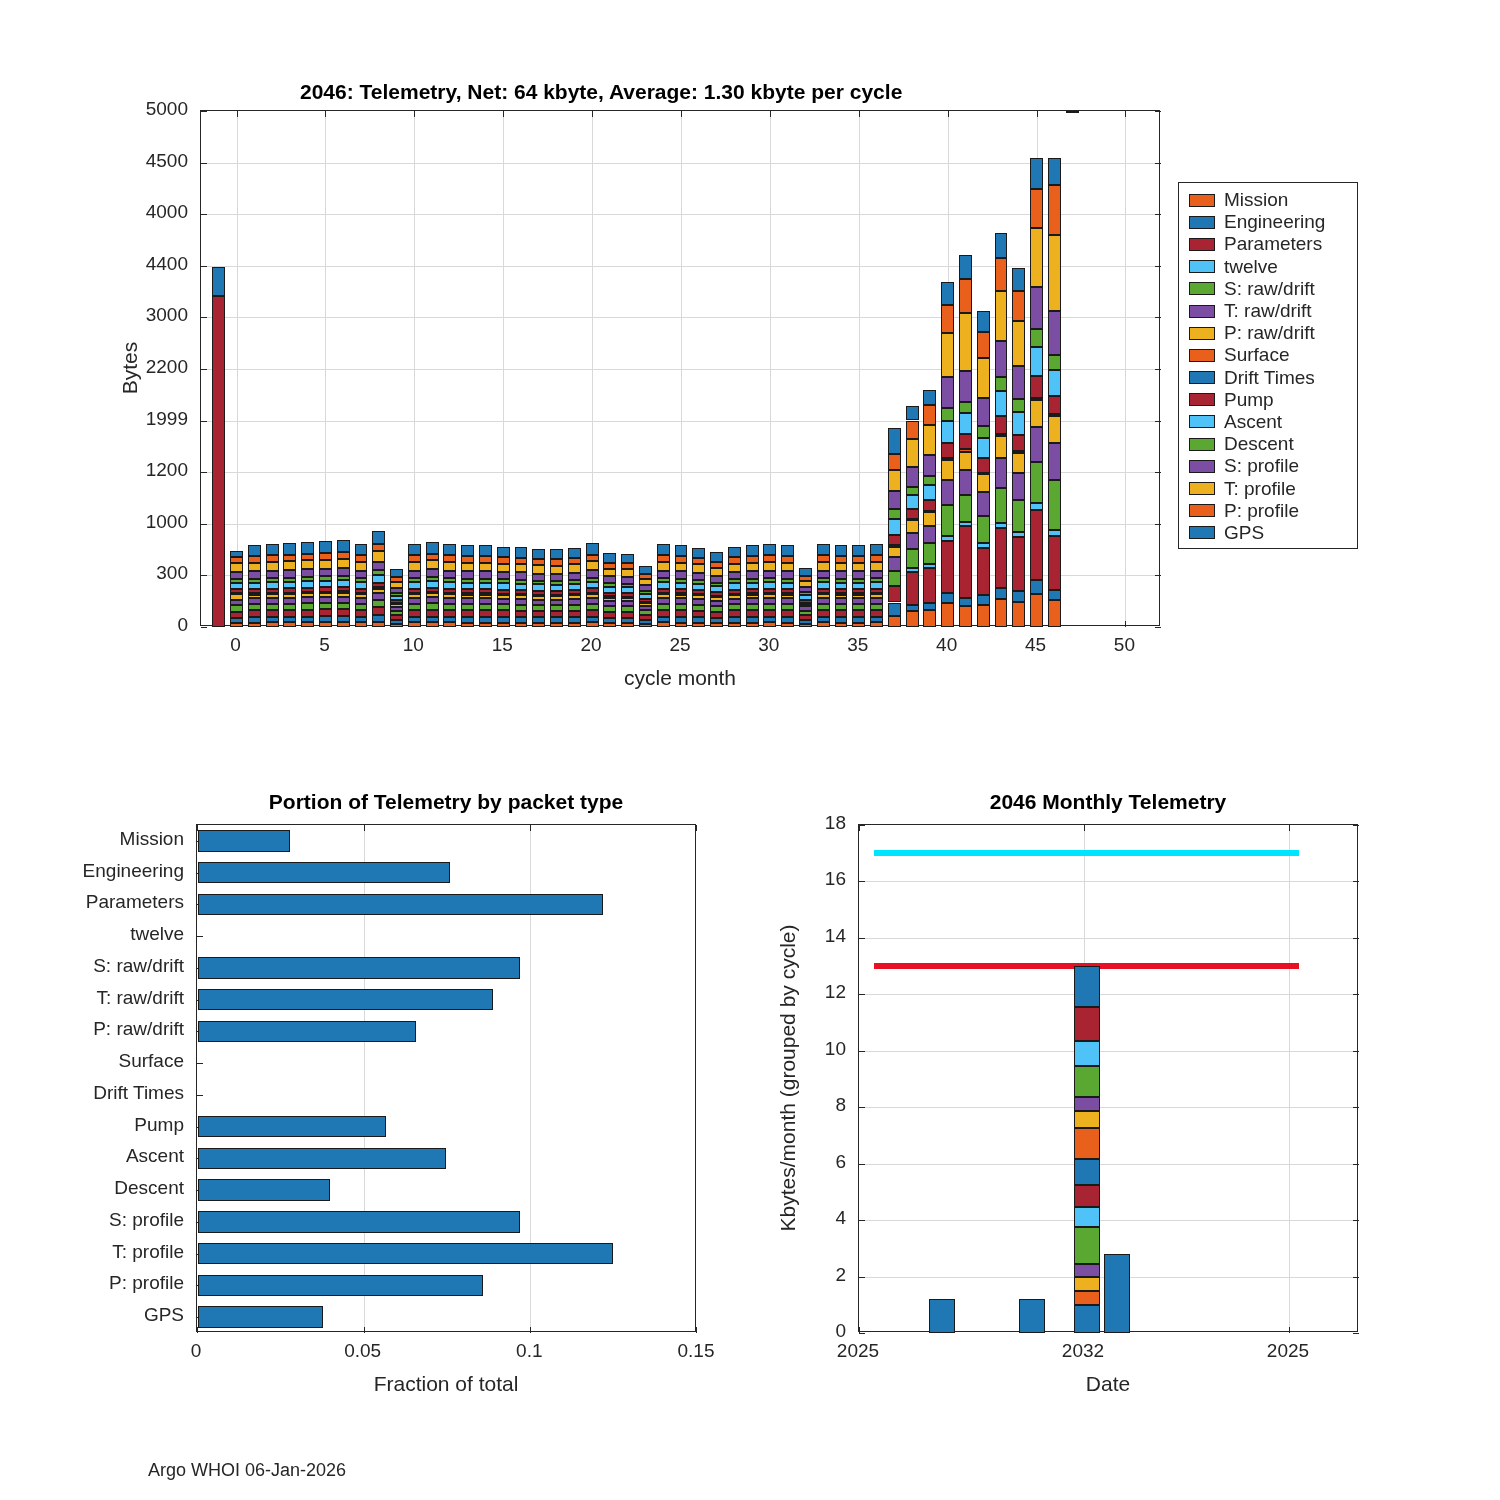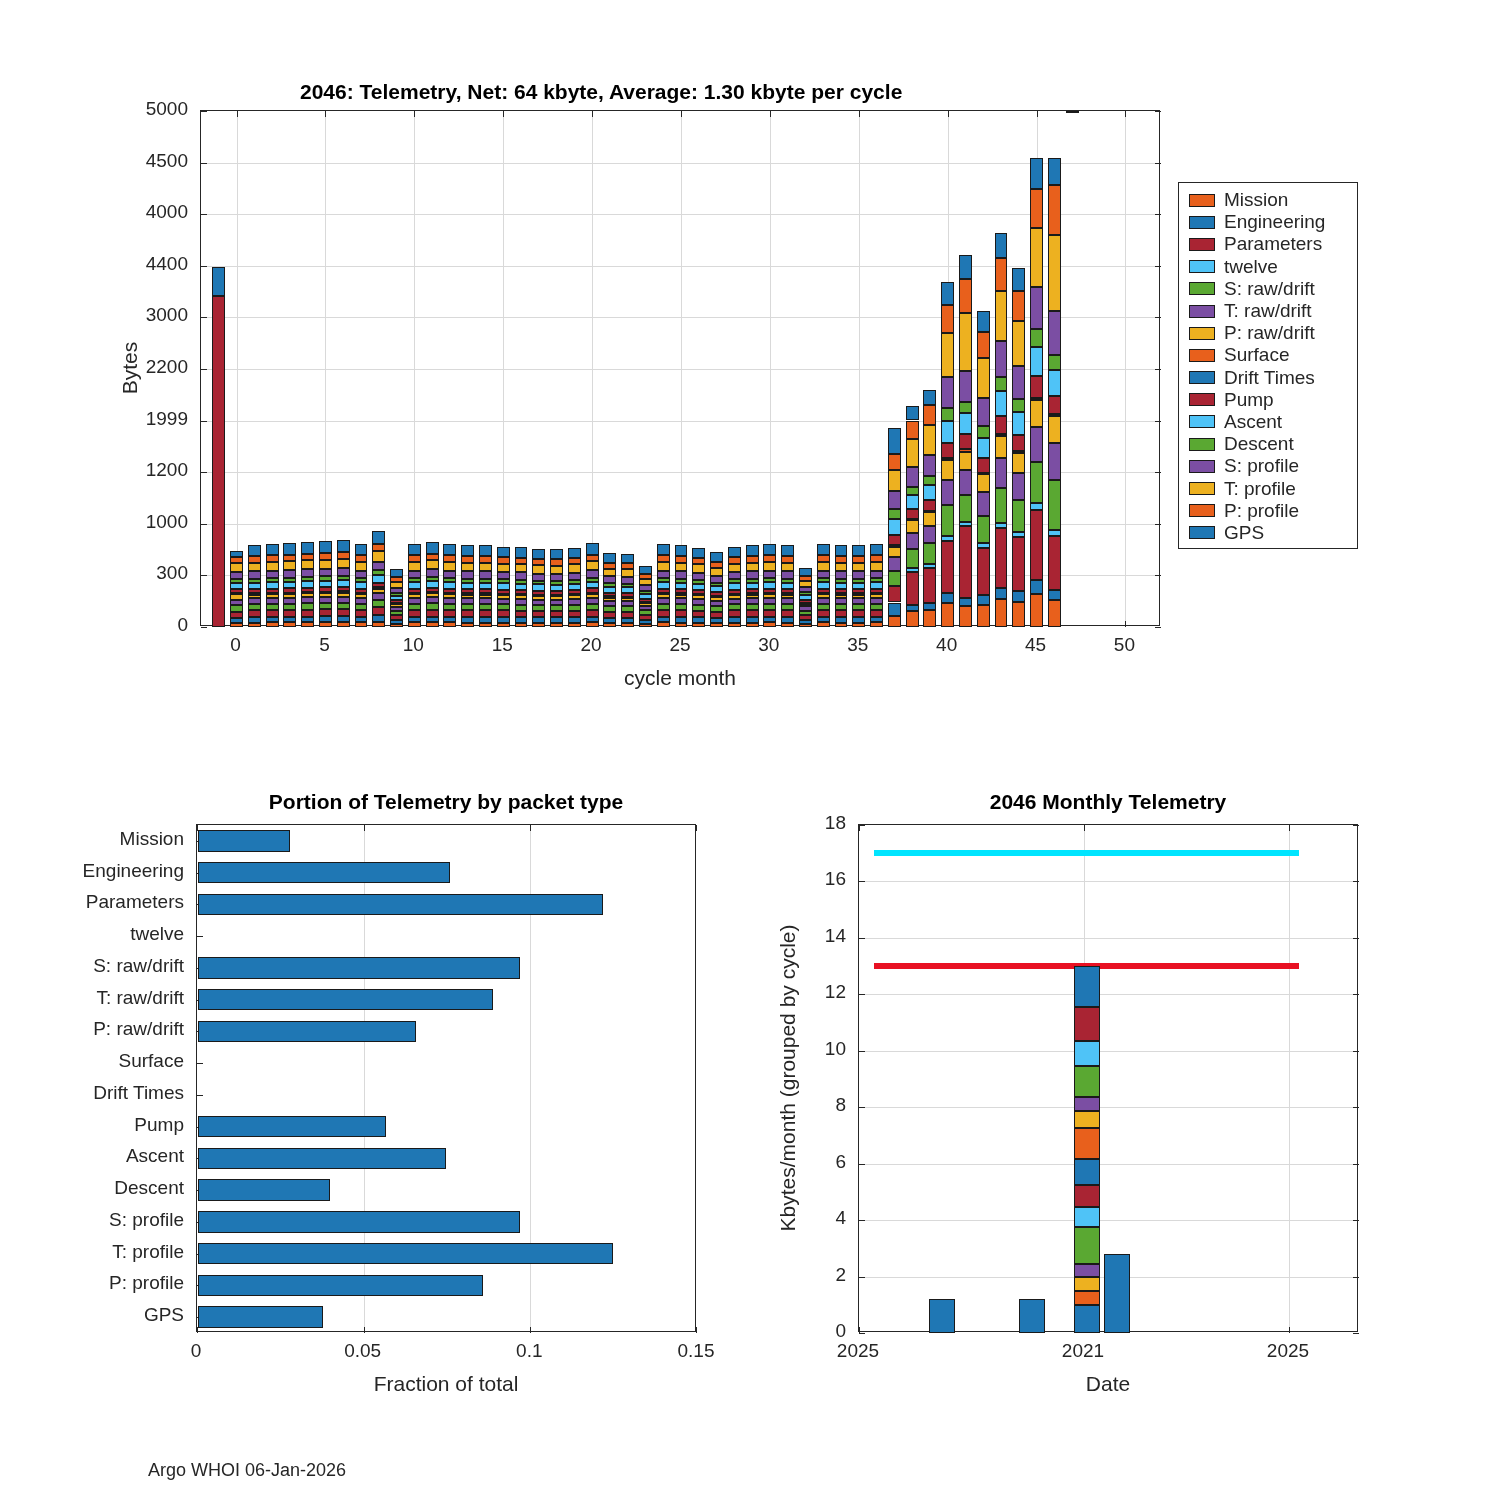--- a/index.html
+++ b/index.html
@@ -1153,17 +1153,17 @@
     <div class="ticklabel" style="left: 798px; top: 1263.56px; width: 48px; text-align: right;">2</div>
     <div class="ticklabel" style="left: 798px; top: 1207.11px; width: 48px; text-align: right;">4</div>
     <div class="ticklabel" style="left: 798px; top: 1150.67px; width: 48px; text-align: right;">6</div>
     <div class="ticklabel" style="left: 798px; top: 1094.22px; width: 48px; text-align: right;">8</div>
     <div class="ticklabel" style="left: 798px; top: 1037.78px; width: 48px; text-align: right;">10</div>
     <div class="ticklabel" style="left: 798px; top: 981.333px; width: 48px; text-align: right;">12</div>
     <div class="ticklabel" style="left: 798px; top: 924.889px; width: 48px; text-align: right;">14</div>
     <div class="ticklabel" style="left: 798px; top: 868.444px; width: 48px; text-align: right;">16</div>
     <div class="ticklabel" style="left: 798px; top: 812px; width: 48px; text-align: right;">18</div>
     <div class="ticklabel" style="left: 818px; top: 1340px; width: 80px; text-align: center;">2025</div>
-    <div class="ticklabel" style="left: 1043px; top: 1340px; width: 80px; text-align: center;">2021</div>
+    <div class="ticklabel" style="left: 1043px; top: 1340px; width: 80px; text-align: center;">2032</div>
     <div class="ticklabel" style="left: 1248px; top: 1340px; width: 80px; text-align: center;">2025</div>
   </div>
 
 <div id="footer">Argo WHOI 06-Jan-2026</div>
 
 </body></html>

